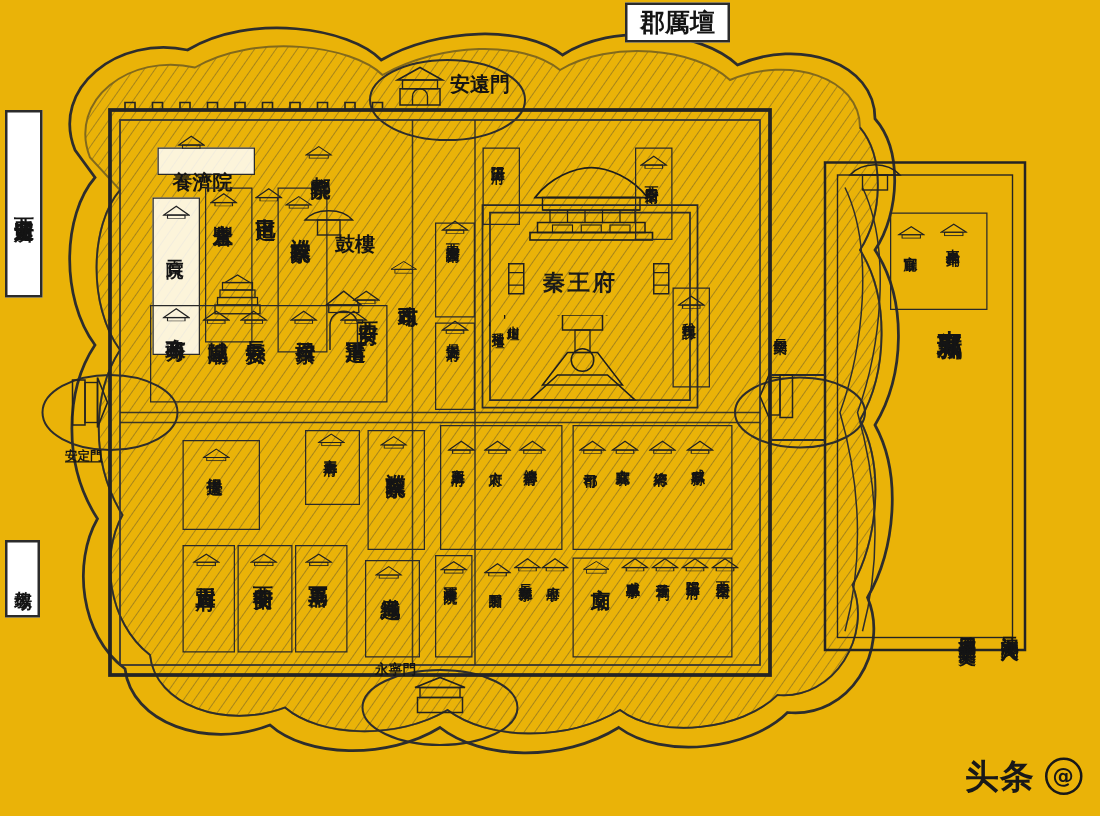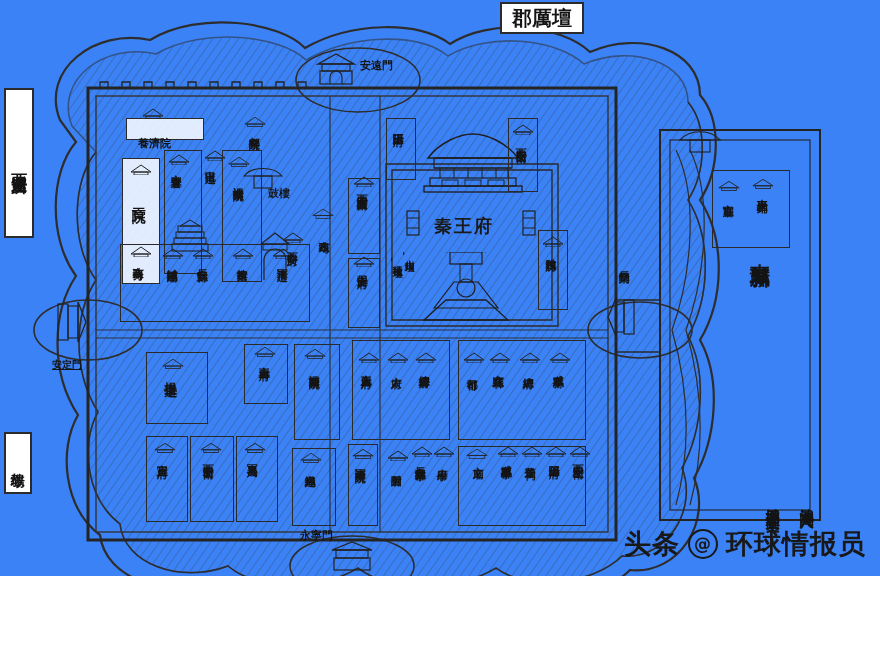--- a/index.html
+++ b/index.html
@@ -3,22 +3,22 @@
 <meta charset="utf-8">
 <style>
   html, body {
     margin: 0;
     padding: 0;
     background: #ffffff;
   }
   #map-root {
     position: relative;
     width: 880px;
-    height: 576px;
-    background: #3b82f6;
+    height: 653px;
+    background: #eab308;
     font-family: "DejaVu Serif", "Liberation Serif", serif;
     overflow: hidden;
     color: #1a1a1a;
   }
 
   
   .vlabel {
     position: absolute;
     writing-mode: vertical-rl;
     text-orientation: upright;
@@ -96,21 +96,21 @@
   }
 
   .palace-name {
     position: absolute;
     font-weight: 700;
     letter-spacing: 2px;
     white-space: nowrap;
   }
   .s10 { font-size: 10px; text-decoration: underline; }
   .s11 { font-size: 11px; }
-  .s12 { font-size: 11px; }
+  .s12 { font-size: 16px; }
   .s13 { font-size: 13px; }
   .s14 { font-size: 14px; }
   .s16 { font-size: 16px; }
   .s18 { font-size: 18px; }
   .s20 { font-size: 20px; }
 </style>
 </head>
 <body>
 
 <div id="map-root">
@@ -590,16 +590,15 @@
   <span class="vlabel s20" style="left:750px; top:248px;">東郭新城</span>
 
   <svg style="position:absolute;left:676px;top:126px;" width="48" height="28" viewBox="0 0 48 28">
     <path d="M4,14 C 14,3 34,3 44,14 Z" fill="none" stroke="#222" stroke-width="1.2"></path>
     <rect x="14" y="14" width="20" height="12" fill="none" stroke="#222" stroke-width="1.1"></rect>
   </svg>
 
   <div id="watermark">
     <span>头条</span>
     <span class="wm-at">@</span>
-    <span>环球情报员</span>
   </div>
 
 </div>
 
 </body></html>

